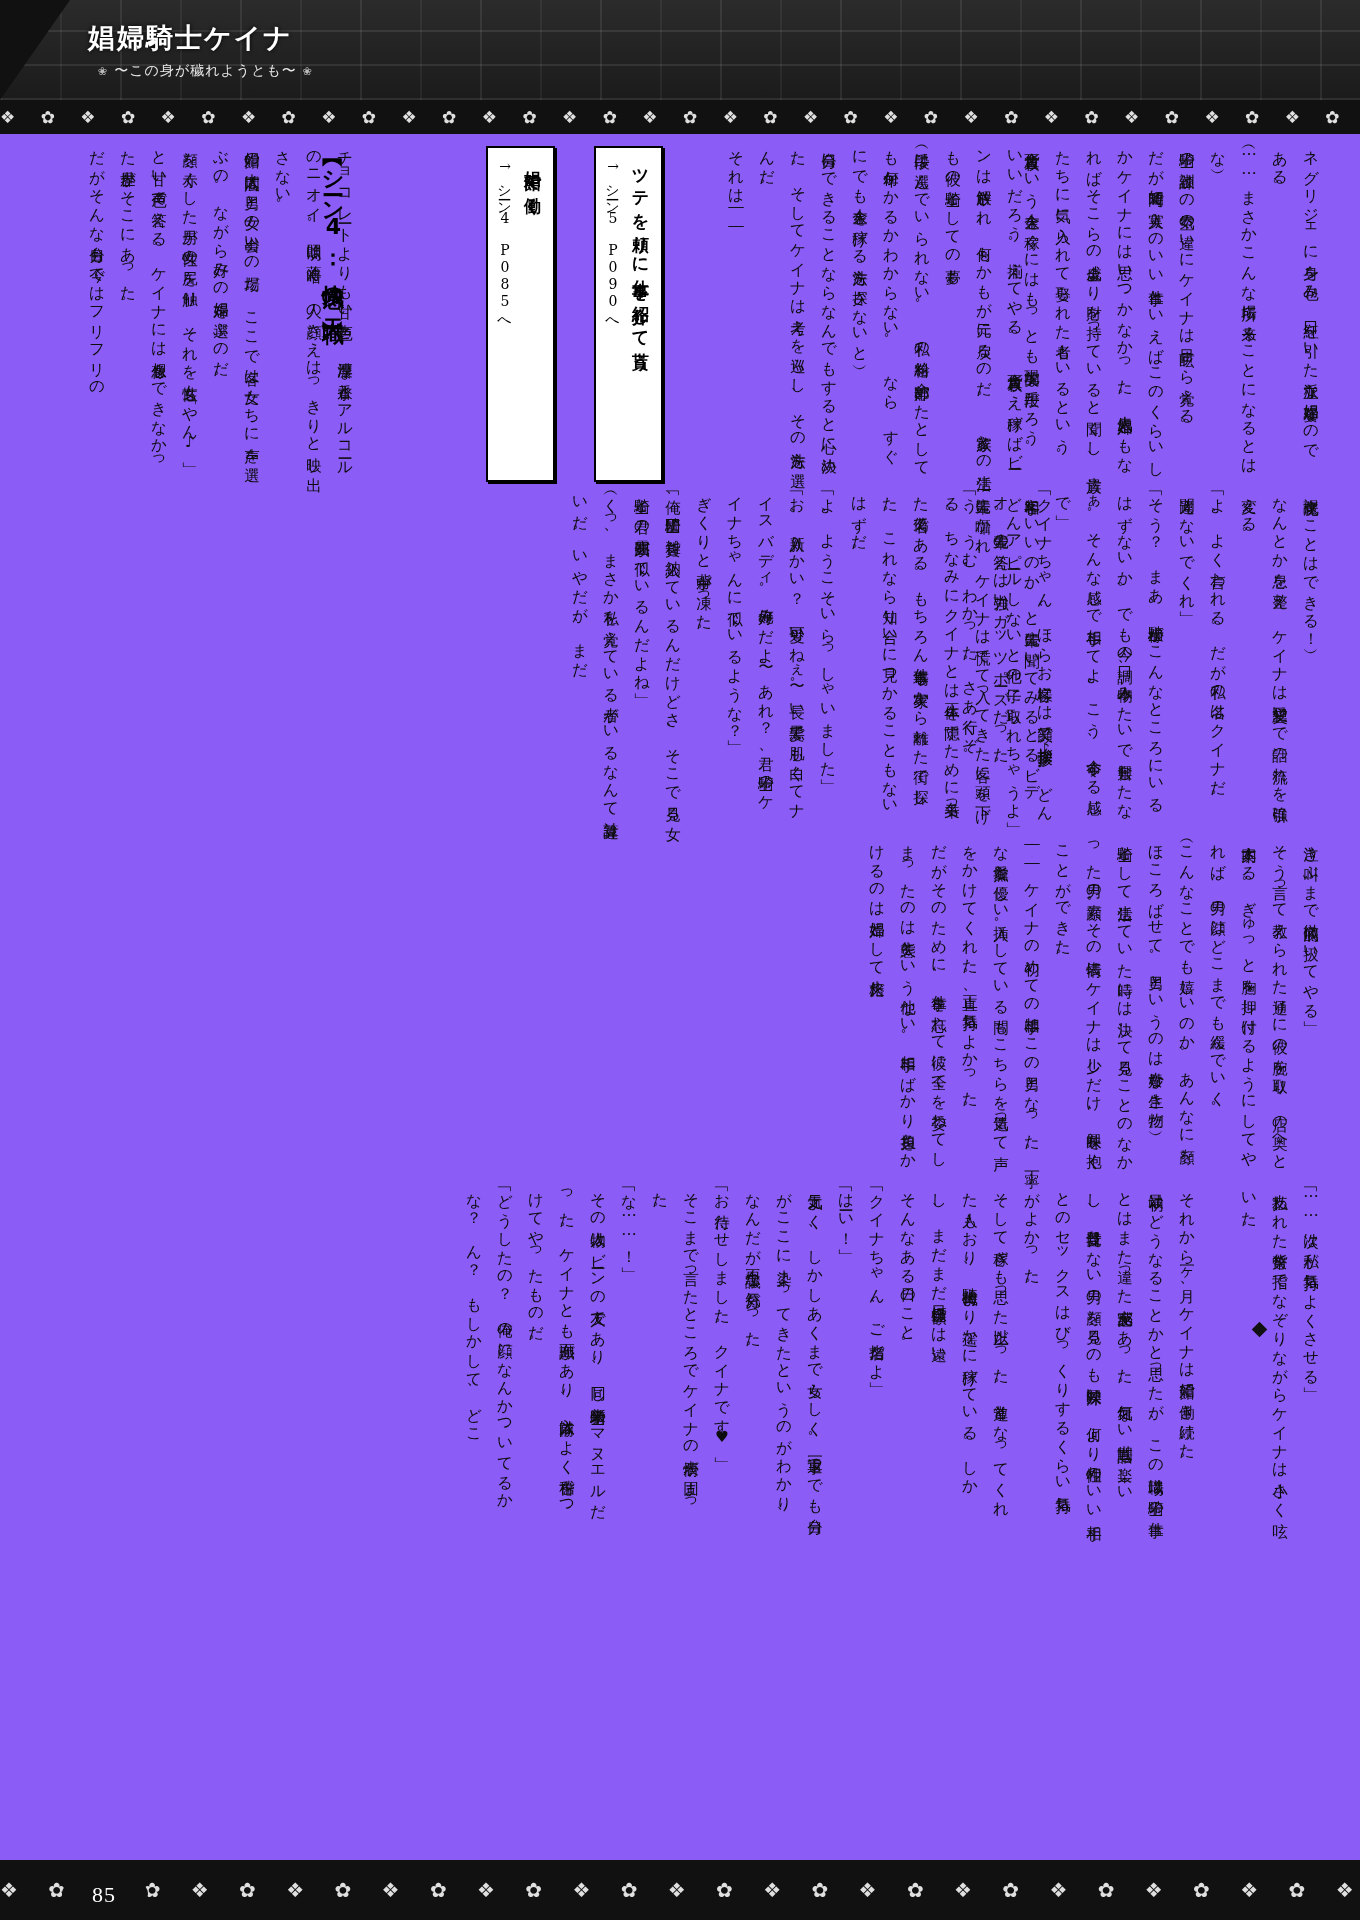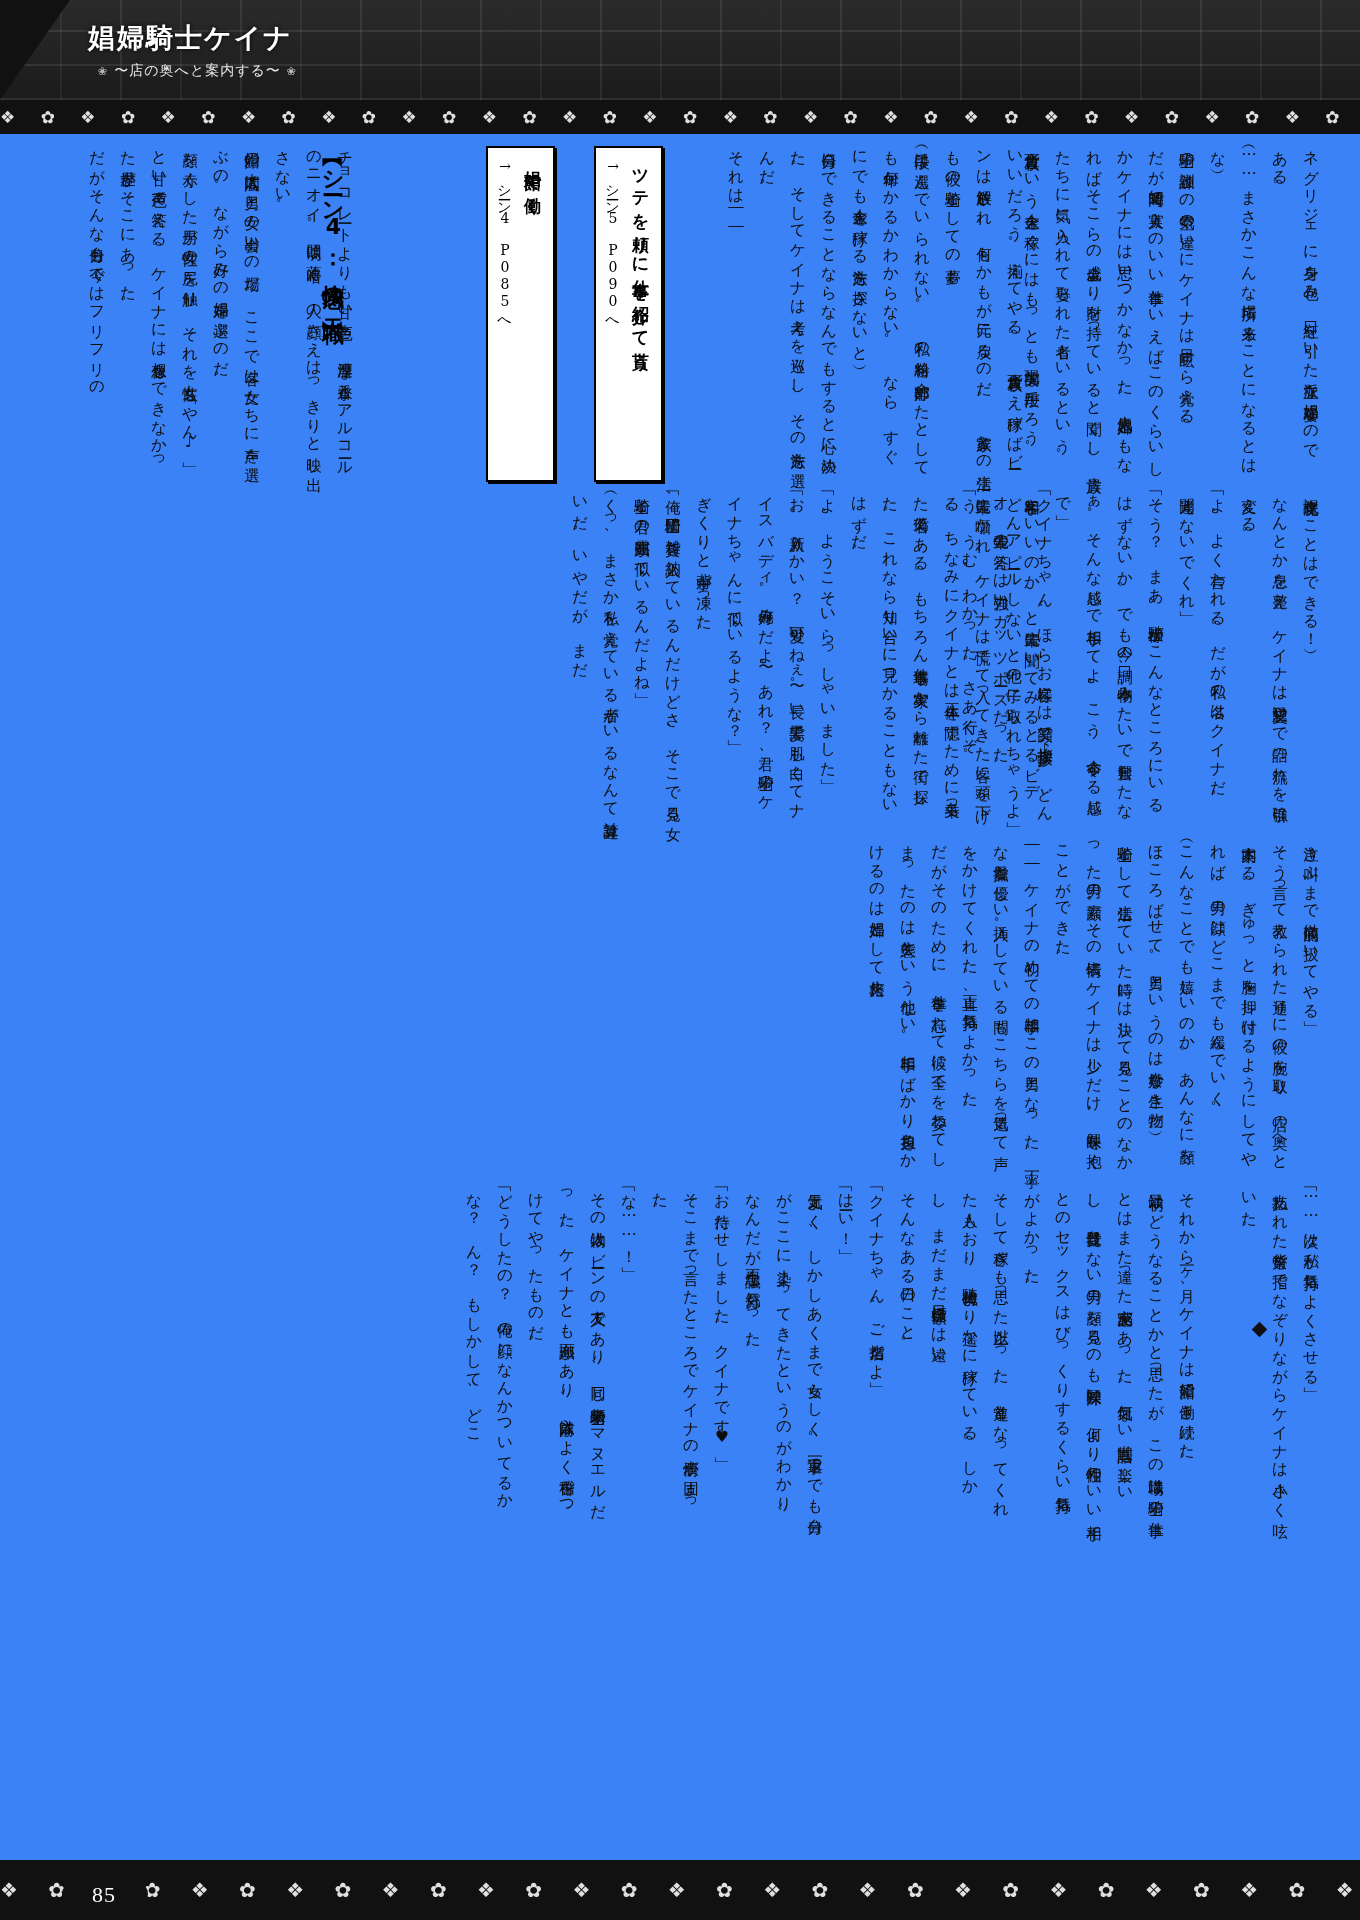--- a/index.html
+++ b/index.html
@@ -5,21 +5,21 @@
   html,body{margin:0;padding:0;}
   body{
     width:1360px;height:1920px;
     background:#ffffff;
     font-family:"DejaVu Serif", serif;
     overflow:hidden;
     position:relative;
   }
   .page{
     position:absolute;inset:0;
-    background:#3b82f6;
+    background:#8b5cf6;
   }
   
   .header{
     position:absolute;left:0;top:0;width:1360px;height:100px;
     background:
       linear-gradient(180deg,#2b2b2b 0%,#1b1b1b 100%);
     overflow:hidden;
   }
   .bricks{
     position:absolute;inset:0;
@@ -134,21 +134,21 @@
 </head>
 <body>
 
 <div class="page">
 
   <div class="header">
     <div class="bricks"></div>
     <div class="corner-tl"></div>
     <div class="header-title">娼婦騎士ケイナ</div>
     <div class="header-sub">
-      <span class="deco">❀</span><span>〜店の奥へと案内する〜</span><span class="deco">❀</span>
+      <span class="deco">❀</span><span>〜この身が穢れようとも〜</span><span class="deco">❀</span>
     </div>
   </div>
 
   <div class="band band-top">
     <div class="band-pattern">❖ ✿ ❖ ✿ ❖ ✿ ❖ ✿ ❖ ✿ ❖ ✿ ❖ ✿ ❖ ✿ ❖ ✿ ❖ ✿ ❖ ✿ ❖ ✿ ❖ ✿ ❖ ✿ ❖ ✿ ❖ ✿ ❖ ✿ ❖</div>
   </div>
 
   <div class="content">
 
     <div class="row" style="top:6px;right:34px;height:330px;">ネグリジェに身を包み、口紅を引いた立派な娼婦姿なのである。

